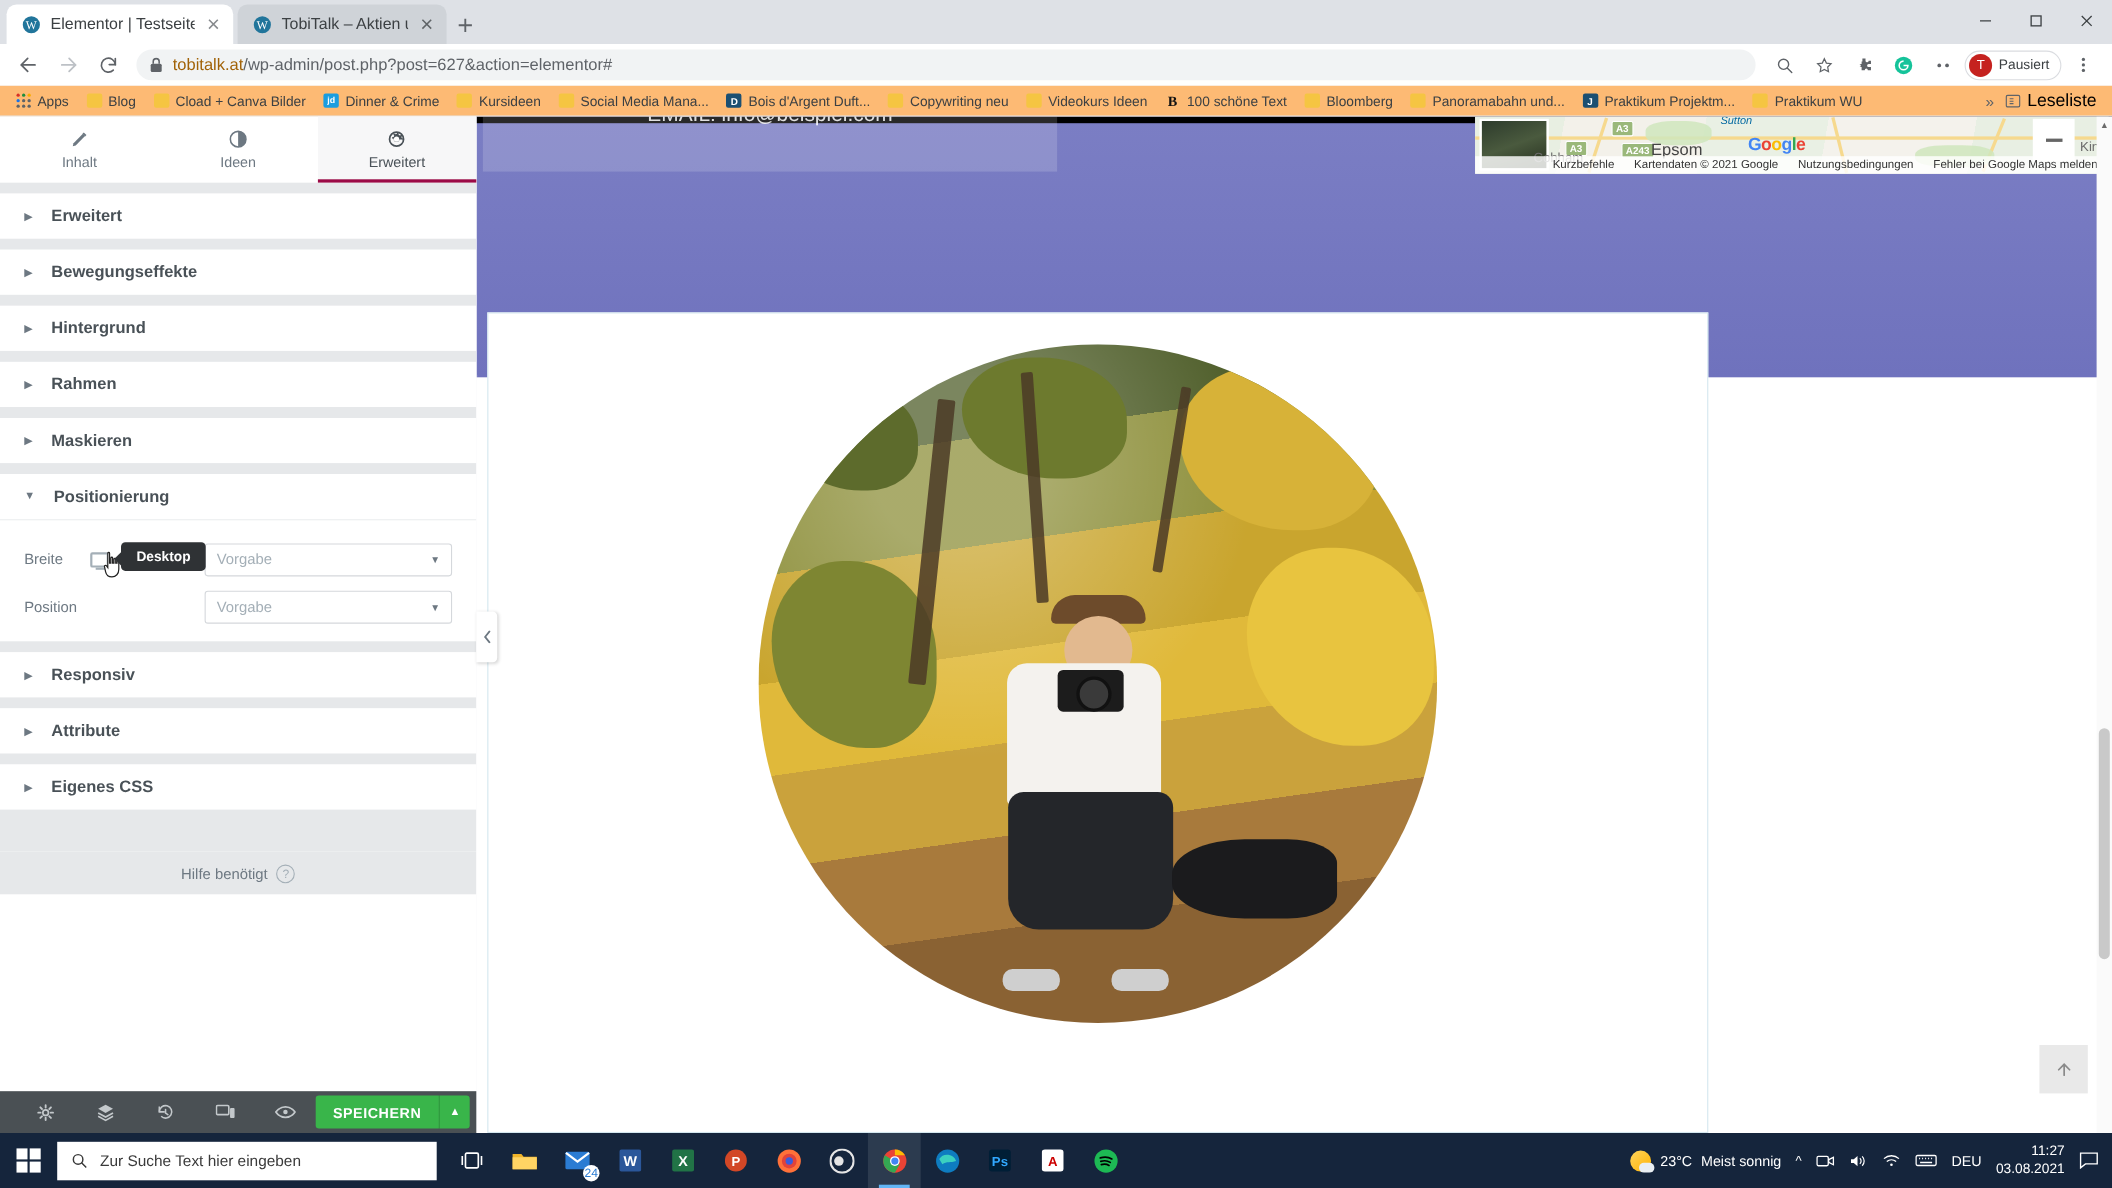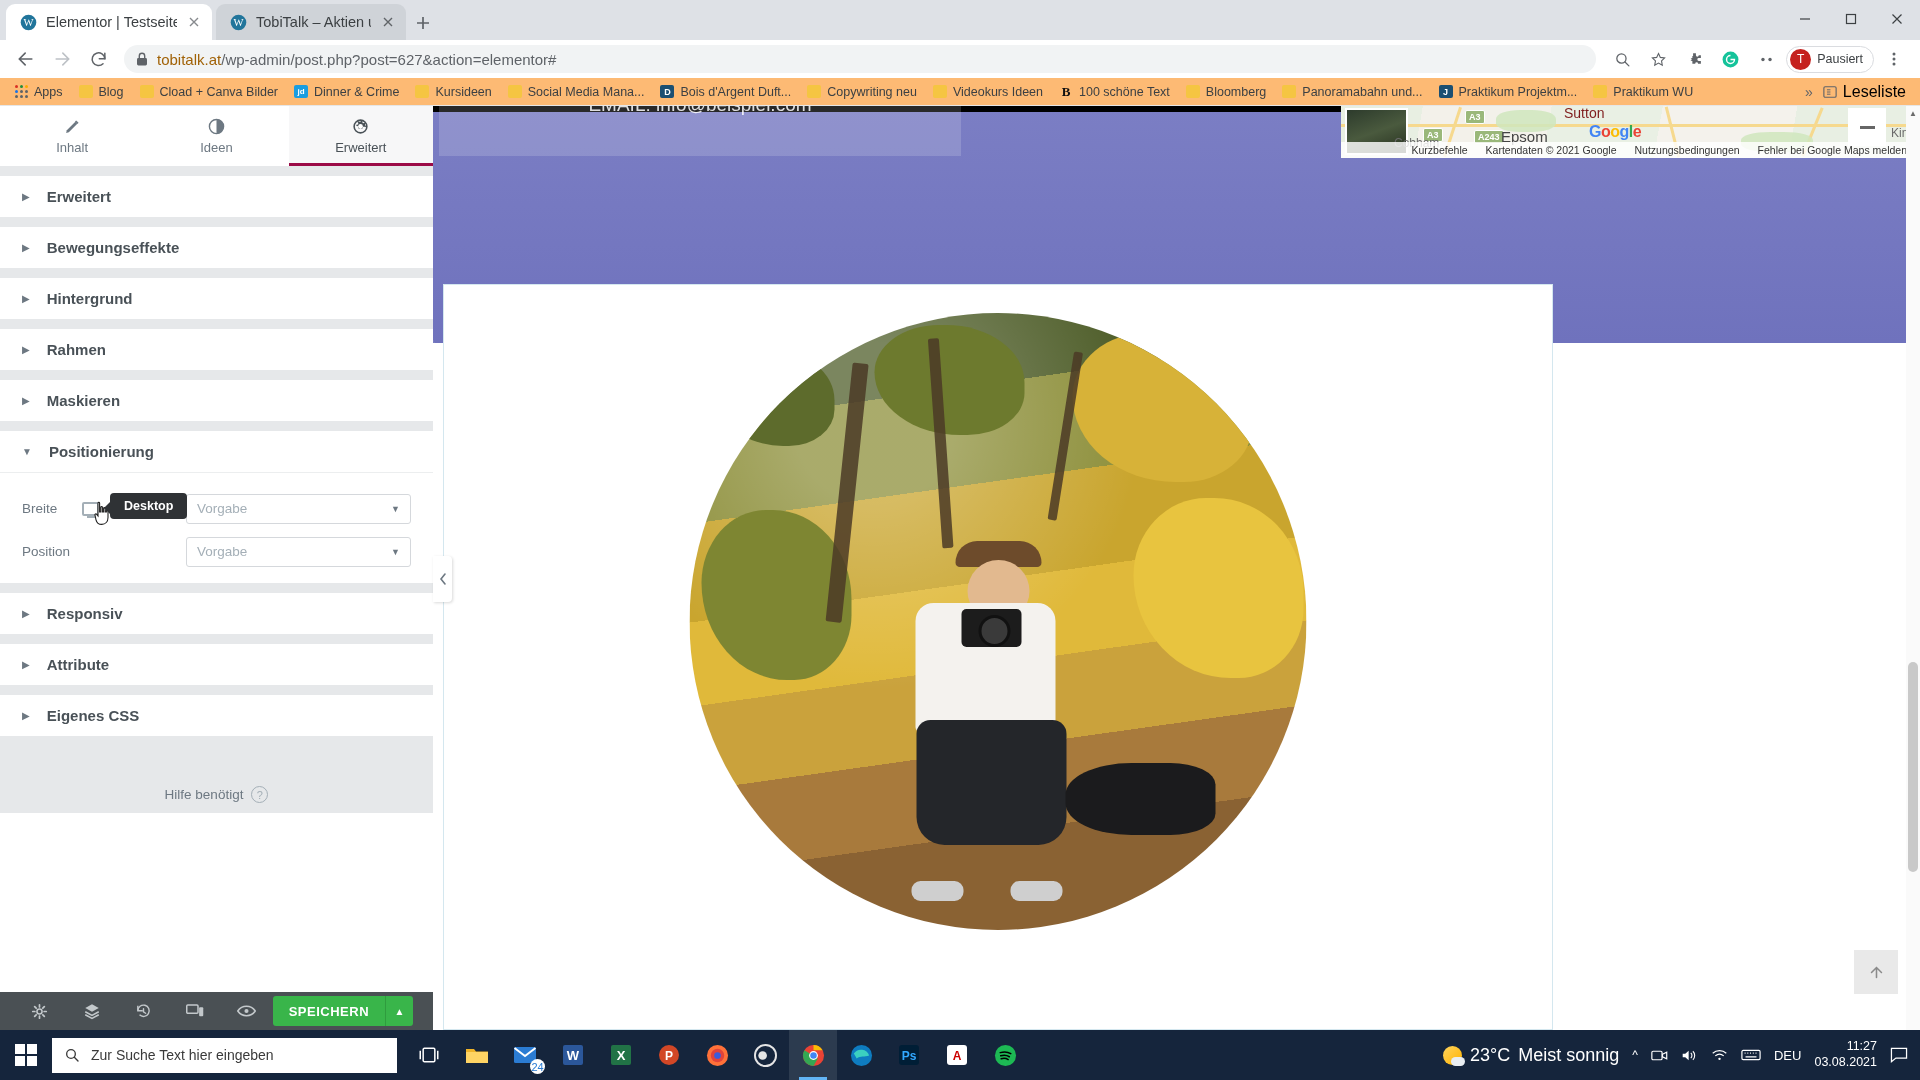--- a/index.html
+++ b/index.html
@@ -91,21 +91,21 @@
     position:absolute; left:88px; top:6px; background:#2f3235; color:#fff;
     font-size:12.5px; font-weight:bold; padding:6px 14px; border-radius:4px; white-space:nowrap;
   }
   .tooltip::before { content:""; position:absolute; left:-6px; top:9px; border:6px solid transparent; border-right-color:#2f3235; border-left:0; }
   .cursor-hand { position:absolute; left:70px; top:14px; width:22px; height:26px; }
 
   .panel-footer-help { background:#e6e8ea; padding:12px 0 10px; display:flex; align-items:center; justify-content:center; gap:8px; font-size:13.5px; color:#6d7882; }
   .help-q { width:17px;height:17px;border:1.5px solid #a4afb7;border-radius:50%;display:flex;align-items:center;justify-content:center;font-size:11px;color:#a4afb7;}
   .panel-footer { height:38px; background:#4a5054; display:flex; align-items:center; padding:0 0 0 14px; gap:0; }
   .foot-ico { width:62px; display:flex; align-items:center; justify-content:center; color:#c3c8cb; }
-  .save-wrap { margin-left:auto; display:flex; height:30px; margin-right:20px; }
+  .save-wrap { margin-left:auto; display:flex; height:30px; margin-right:6px; }
   .save-btn { background:#39b54a; color:#fff; font-size:13px; font-weight:bold; letter-spacing:.5px; display:flex; align-items:center; padding:0 16px; border-radius:3px 0 0 3px; }
   .save-caret { background:#39b54a; width:28px; display:flex;align-items:center;justify-content:center; color:#fff; border-left:1px solid #2f9c3e; border-radius:0 3px 3px 0; font-size:10px;}
 
   
   .collapse-handle { position:absolute; left:433px; top:556px; width:19px; height:46px; background:#fff; border-radius:0 4px 4px 0; display:flex; align-items:center; justify-content:center; font-size:11px; color:#6d7882; box-shadow:1px 1px 3px rgba(0,0,0,.15); z-index:6;}
 
   
   .canvas { position:absolute; left:433px; top:106px; width:1487px; height:924px; background:#fff; overflow:hidden; }
   .hero {
     position:absolute; left:0; top:0; width:1487px; height:237px;
@@ -164,21 +164,21 @@
   .tb-start { width:52px; height:50px; display:flex; align-items:center; justify-content:center; }
   .winlogo { display:grid; grid-template-columns:10px 10px; grid-template-rows:10px 10px; gap:2.5px; }
   .winlogo i { background:#fff; display:block; }
   .tb-search { width:345px; height:35px; background:#fff; display:flex; align-items:center; gap:11px; padding:0 12px; font-size:14px; color:#3a3a3a; }
   .tb-icons { display:flex; align-items:center; gap:0; margin-left:8px; }
   .tb-ico { width:48px; height:50px; display:flex; align-items:center; justify-content:center; position:relative; }
   .tb-ico.active { background:rgba(255,255,255,.10); }
   .tb-ico.active::after { content:""; position:absolute; bottom:0; left:10px; right:10px; height:3px; background:#62b5f5; }
   .tray { margin-left:auto; display:flex; align-items:center; gap:13px; padding-right:12px; color:#fff; font-size:13px; }
   .tray-clock { display:flex; flex-direction:column; align-items:flex-end; line-height:1.25; font-size:12.5px; }
-  .weather { display:flex; align-items:center; gap:8px; font-size:18px; }
+  .weather { display:flex; align-items:center; gap:8px; font-size:13px; }
   .sun { width:19px;height:19px;border-radius:50%;background:linear-gradient(135deg,#ffd45e,#ffb300); position:relative;}
   .sun::after{content:"";position:absolute;right:-3px;bottom:-1px;width:14px;height:9px;background:#e9eef2;border-radius:7px;}
   svg { display:block; }
 </style>
 </head>
 <body>
 
 <div class="screen">
 
   <div class="browser-chrome">
@@ -401,21 +401,21 @@
       <div class="map-road" style="left:330px;top:0;width:3px;height:52px;transform:rotate(-14deg);"></div>
       <div class="map-road" style="left:470px;top:0;width:3px;height:52px;transform:rotate(22deg);"></div>
       <div class="map-green" style="left:155px;top:4px;width:60px;height:22px;"></div>
       <div class="map-green" style="left:400px;top:26px;width:72px;height:20px;"></div>
       <div class="map-sat"></div>
       <div class="map-badge" style="left:82px;top:22px;">A3</div>
       <div class="map-badge" style="left:133px;top:24px;">A243</div>
       <div class="map-badge" style="left:124px;top:4px;">A3</div>
       <div class="map-city" style="left:53px;top:30px;">Cobham</div>
       <div class="map-city" style="left:160px;top:22px;font-size:15px;color:#444;">Epsom</div>
-      <div class="map-city" style="left:223px;top:-1px;font-size:14px;color:#7f1d1d;">Sutton</div>
+      <div class="map-city" style="left:223px;top:-1px;font-size:10px;color:#0369a1;font-style:italic;">Sutton</div>
       <div class="map-city" style="left:550px;top:20px;">Kings</div>
       <div class="gmlogo">
         <span>G</span><span>o</span><span>o</span><span>g</span><span>l</span><span>e</span>
       </div>
       <div class="map-zoom">
           <i></i>
         </div>
       <div class="map-foot">
         <span>Kurzbefehle</span>
         <span>Kartendaten © 2021 Google</span>

